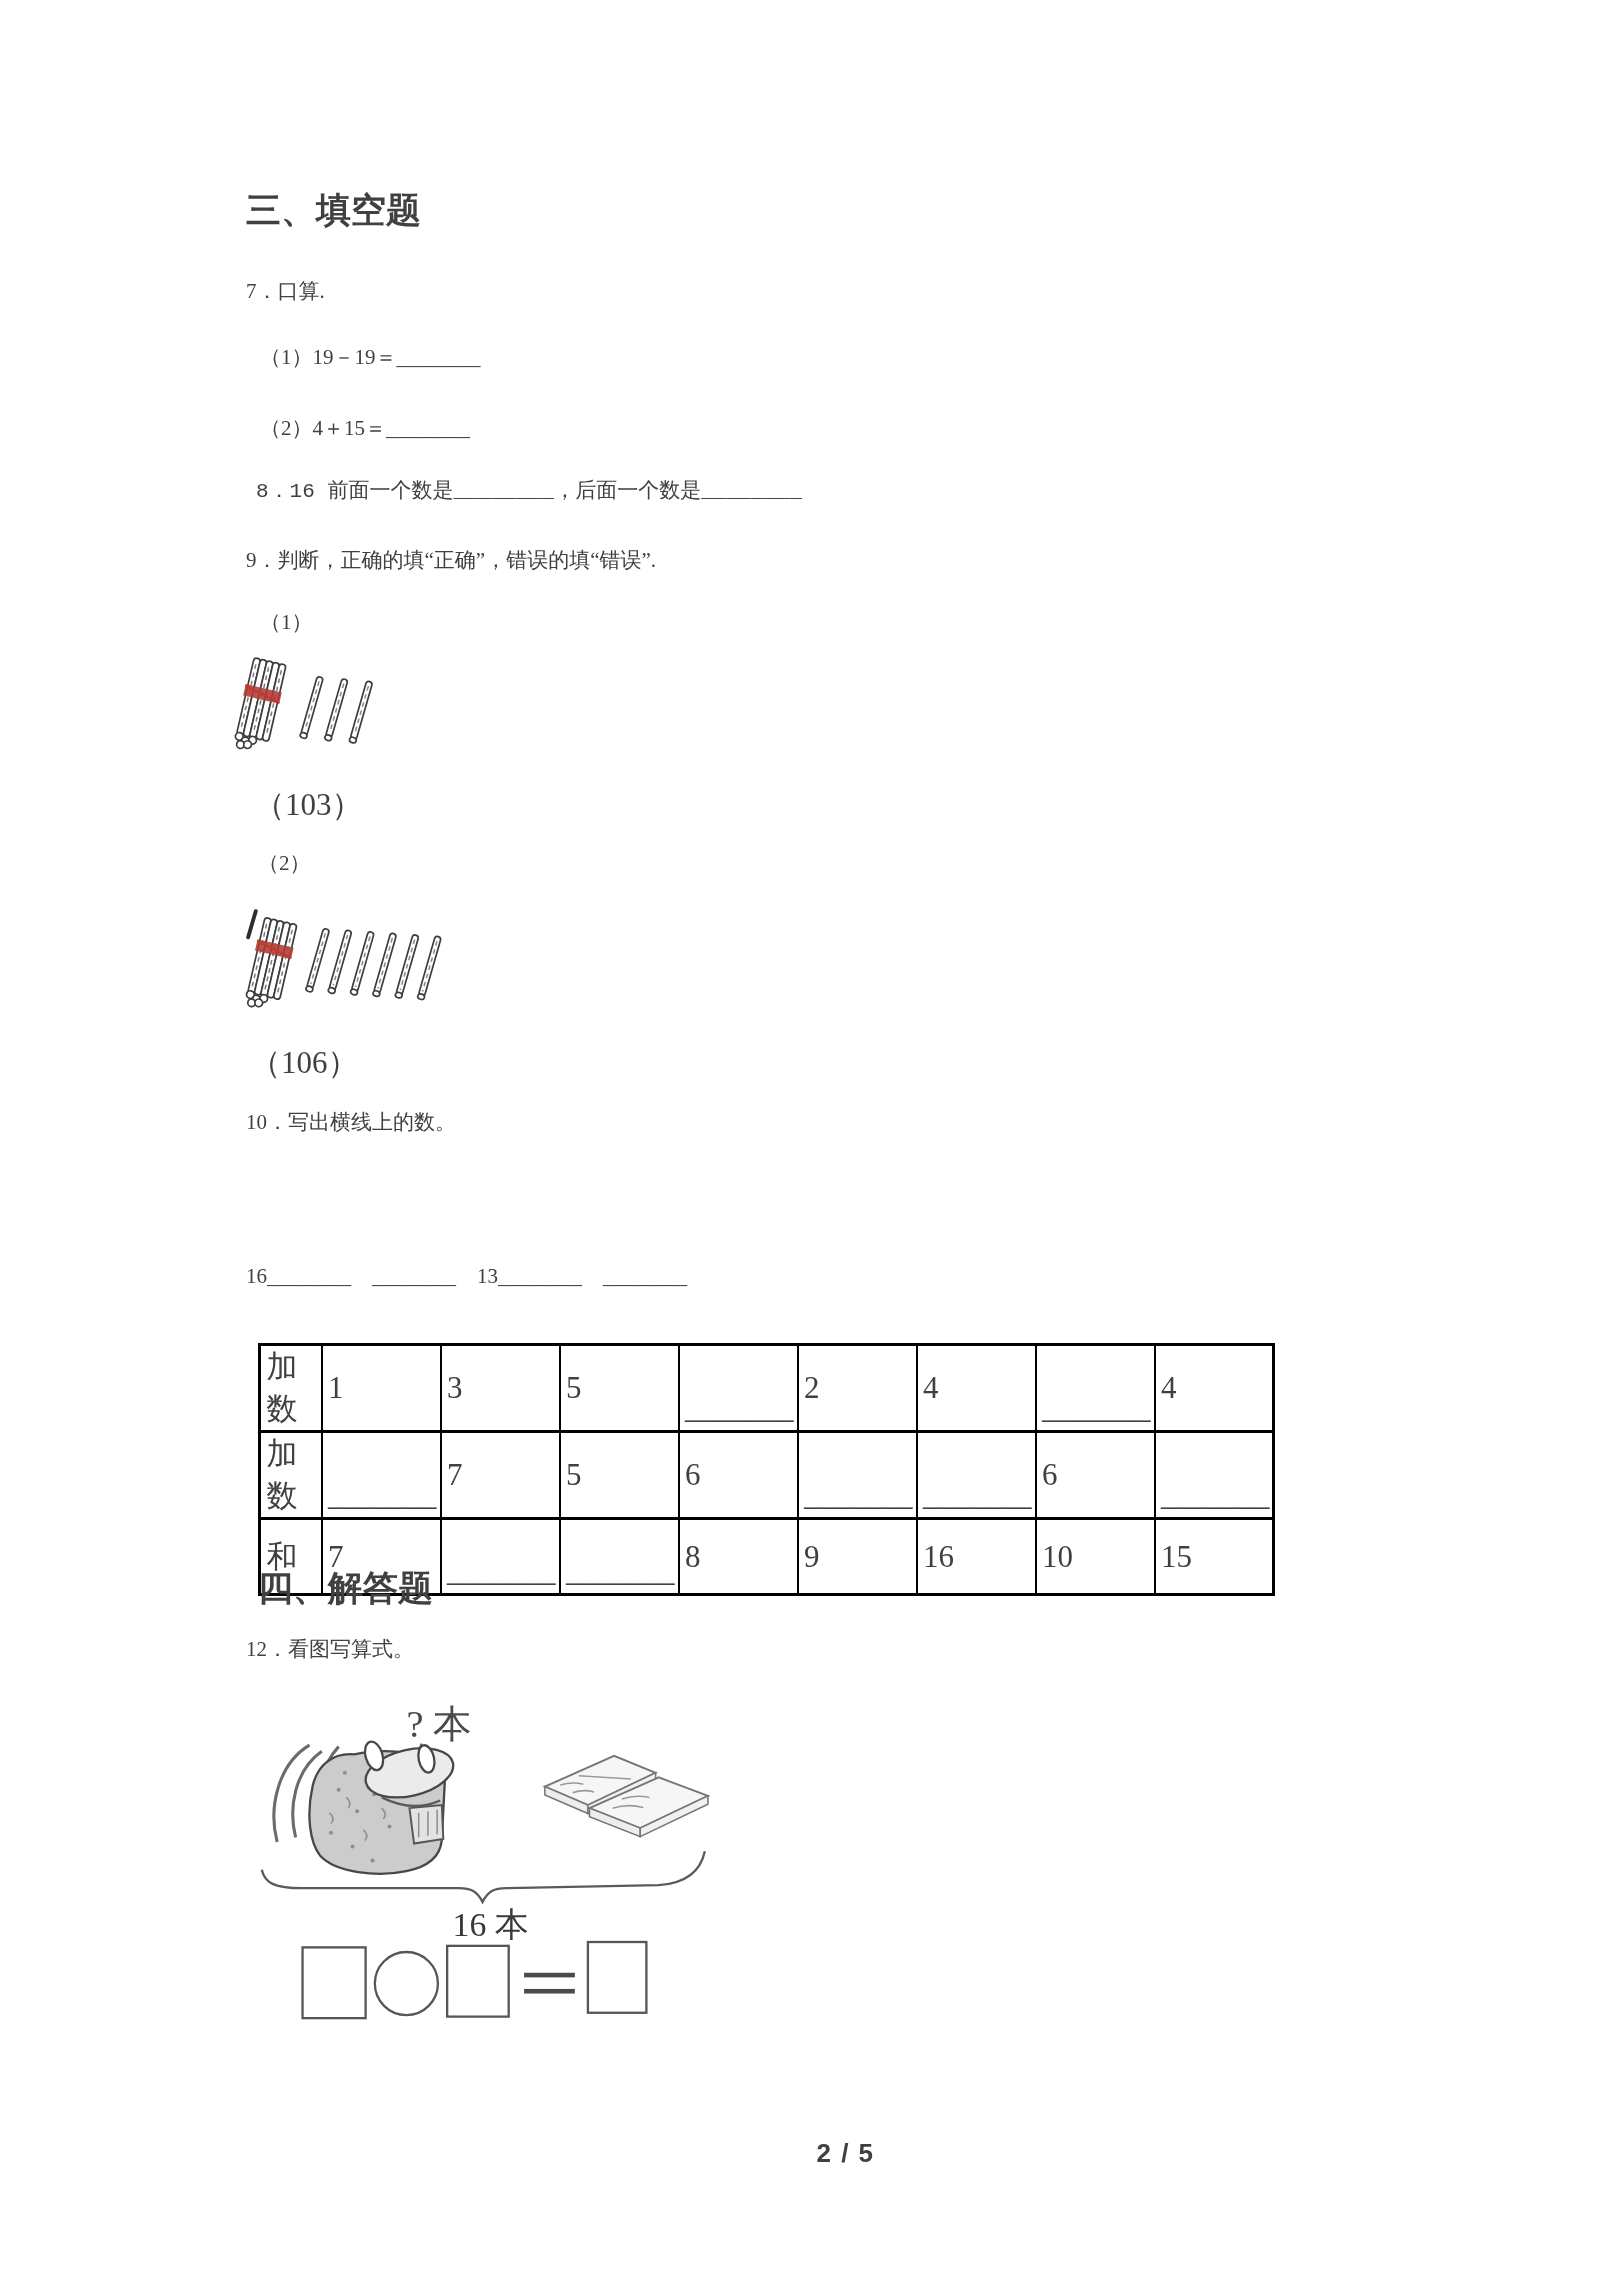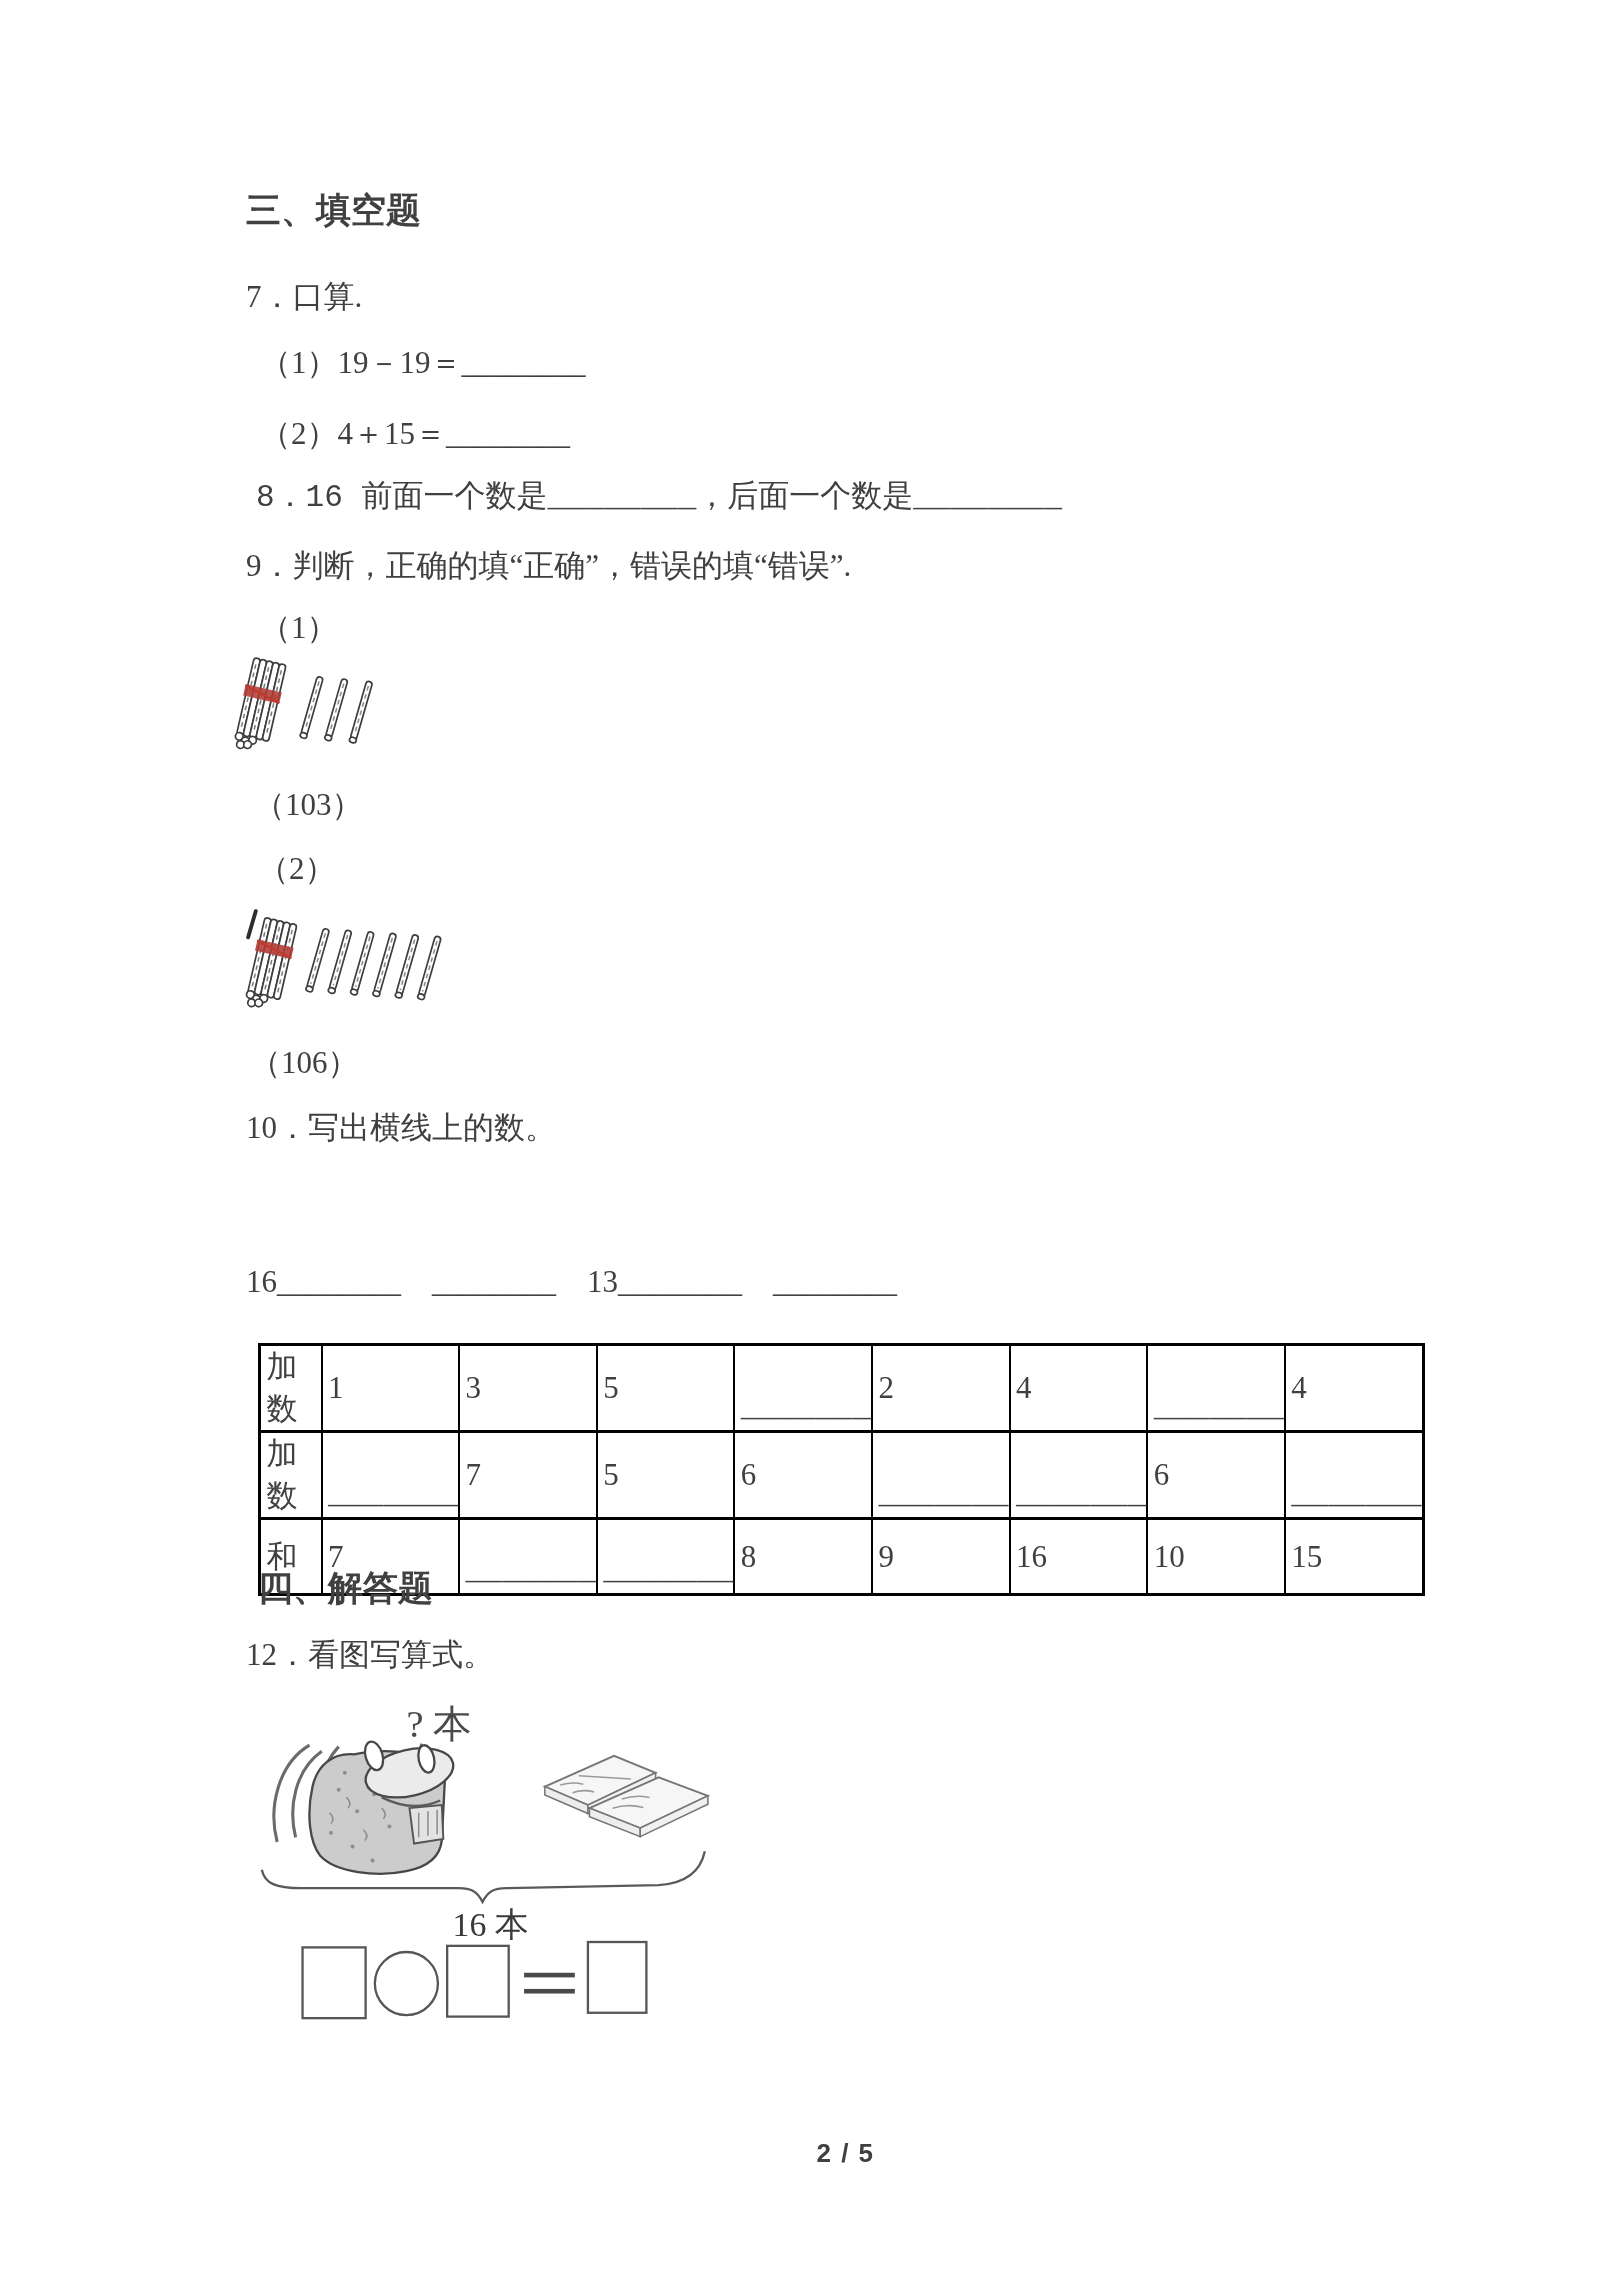--- a/index.html
+++ b/index.html
@@ -3,36 +3,36 @@
 <meta charset="utf-8">
 <style>
   html,body { margin:0; padding:0; background:#ffffff; }
   .page {
     position:relative; width:1623px; height:2295px; background:#ffffff;
     font-family:"Liberation Serif","DejaVu Serif",serif; color:#404040;
     overflow:hidden; margin:0 auto;
   }
   .abs { position:absolute; white-space:nowrap; }
   .sec-title { font-size:35px; font-weight:bold; line-height:1.1; }
-  .q-line   { font-size:31px; line-height:1.15;text-align:right; }
+  .q-line   { font-size:21px; line-height:1.15;text-align:right; }
   .ans-line { font-size:31px; line-height:1.15; }
   table.fill {
     position:absolute; left:258px; top:1343px;
     border-collapse:collapse; table-layout:fixed;
     border:3.1px solid #000;
   }
   table.fill col.hdr { width:62px; }
   table.fill col.dat { width:119px; }
   table.fill th, table.fill td {
     border:2.3px solid #000; border-top-width:3.8px; border-bottom-width:3.8px;
     height:65px; font-size:31px; font-weight:normal;
     text-align:left; vertical-align:middle; padding:0 0 0 5.4px;
     font-family:"Liberation Serif","DejaVu Serif",serif;
   }
-  table.fill td.cell-blank { vertical-align:bottom; padding-bottom:8px; line-height:0.9;font-family:Liberation Mono, monospace; }
+  table.fill td.cell-blank { vertical-align:bottom; padding-bottom:8px; line-height:0.9; }
   .footer {
     position:absolute; top:2138px; left:0; width:100%; text-align:center;
     font-family:"Liberation Sans","DejaVu Sans",sans-serif;
     font-weight:bold; font-size:26px; letter-spacing:1.5px;padding-left:34px;
   }
   svg .sk { fill:#ffffff; stroke:#3d3d3d; stroke-width:2.2; }
   svg text { font-family:"Liberation Serif","DejaVu Serif",serif; }
 </style>
 </head>
 <body>

